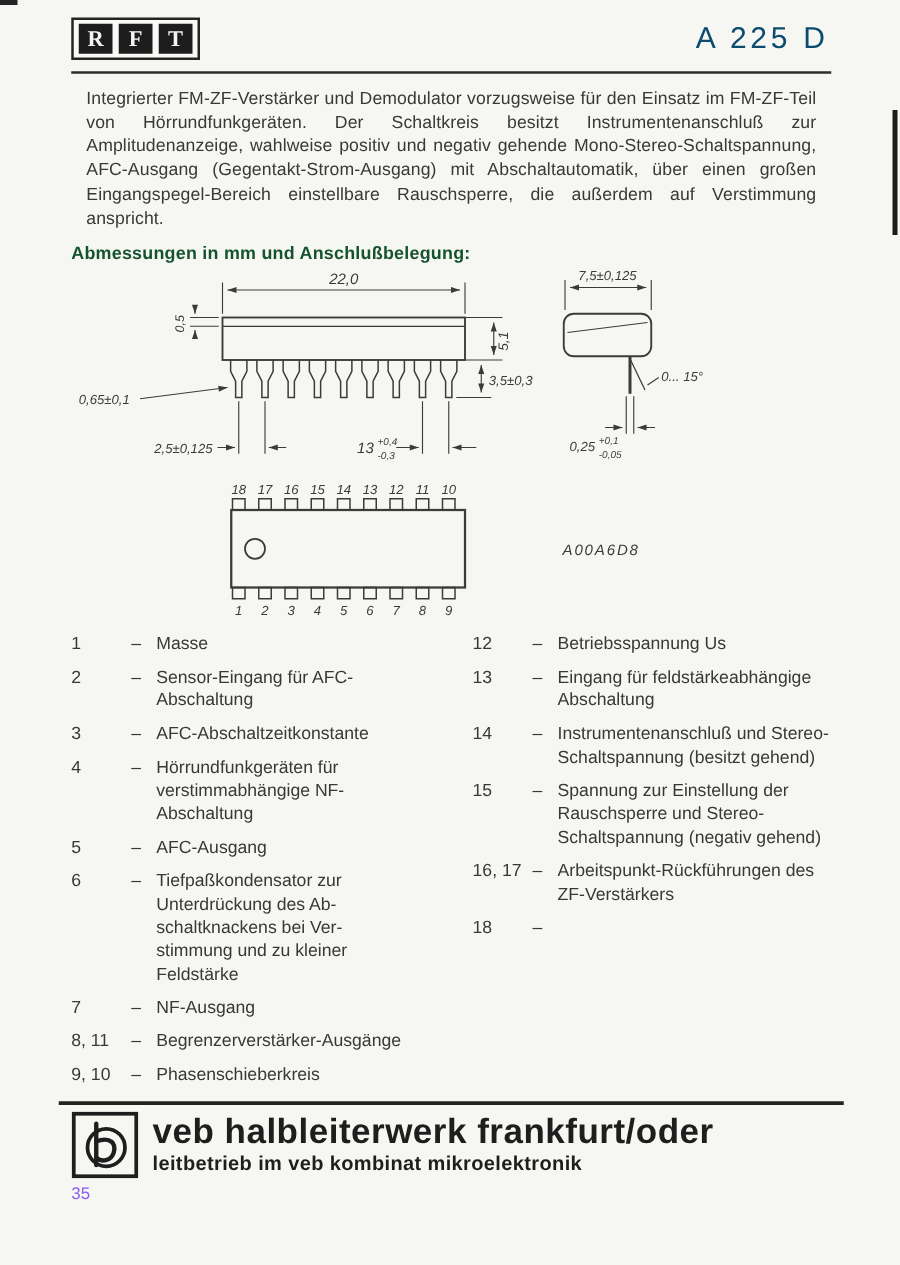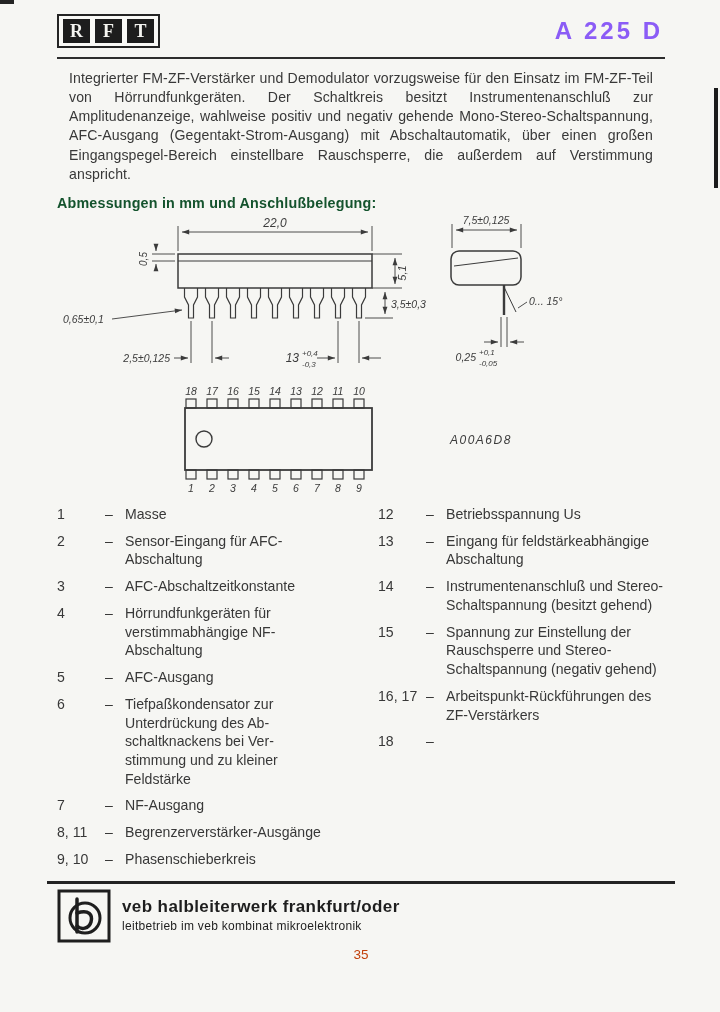--- a/index.html
+++ b/index.html
@@ -9,37 +9,37 @@
     font-family:"Liberation Sans",sans-serif;
   }
   .page{box-sizing:border-box;height:100%;padding:14px 55px 0 57px}
   .hdr{display:flex;justify-content:space-between;align-items:center}
   .rft{display:inline-flex;gap:5px;border:2px solid #242424;padding:3px 4px;background:#f9f9f6}
   .rft b{
     width:27px;height:24px;background:#1d1d1d;color:#f4f4f0;
     display:flex;align-items:center;justify-content:center;
     font-size:18px;font-weight:bold;font-family:"Liberation Serif",serif;
   }
-  .partno{font-size:24px;font-weight:bold;letter-spacing:3px;color:#8b5cf6;margin-right:2px}
+  .partno{font-size:24px;font-weight:normal;letter-spacing:3px;color:#0c4a6e;margin-right:2px}
   .rule1{border:0;border-top:2.5px solid #2d2d2d;margin:9px 0 0}
   .intro{margin:10px 12px 0;font-size:14.1px;line-height:1.36;text-align:justify;letter-spacing:.1px}
   .sect{margin-top:11px;font-size:14.3px;font-weight:bold;letter-spacing:.2px;color:#14532d}
   .drawing svg{display:block;margin-left:-2px}
   .drawing svg text{fill:#3b3b3b;font-style:italic;font-family:"Liberation Sans",sans-serif}
   .stamp{font-style:italic;letter-spacing:1.5px}
   .pins{display:flex;margin-top:2px}
   .pcol-l{width:268px;margin-right:54px}
   .pcol-r{width:288px}
   .prow{display:grid;grid-template-columns:48px 20px 1fr;margin-bottom:8px;font-size:14.1px;line-height:1.33}
   .ftr-rule{border:0;border-top:3px solid #232323;margin:4px -10px 0 -10px}
   .ftr{display:flex;align-items:center;padding-top:5px}
   .ftr-text{margin-left:11px}
-  .f1{font-size:17px;font-weight:bold;letter-spacing:.4px;color:#1e1e1e;line-height:1.05}
-  .f2{font-size:12px;font-weight:normal;letter-spacing:.3px;color:#1e1e1e;margin-top:3px}
-  .pageno{text-align:center;font-size:13.5px;margin-top:4px;color:#c2410c}
+  .f1{font-size:28px;font-weight:bold;letter-spacing:.4px;color:#1e1e1e;line-height:1.05}
+  .f2{font-size:16px;font-weight:bold;letter-spacing:.3px;color:#1e1e1e;margin-top:3px}
+  .pageno{text-align:left;font-size:13.5px;margin-top:4px;color:#8b5cf6}
   .artifact-right{position:absolute;right:2px;top:88px;width:4px;height:100px;background:#1b1b1b}
   .artifact-corner{position:absolute;left:0;top:0;width:14px;height:4px;background:#242424}
 </style>
 </head>
 <body>
 
 <div class="page">
 
   <div class="hdr">
     <div class="rft">

